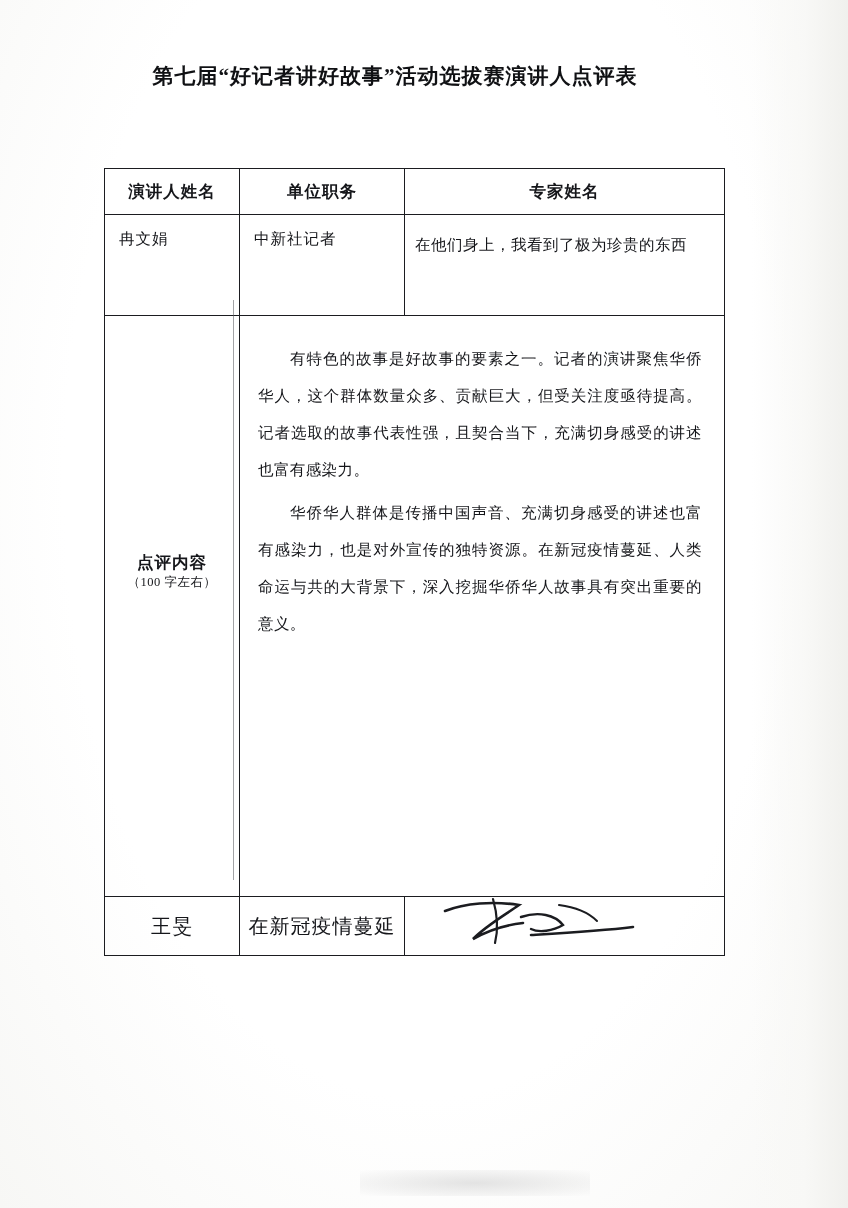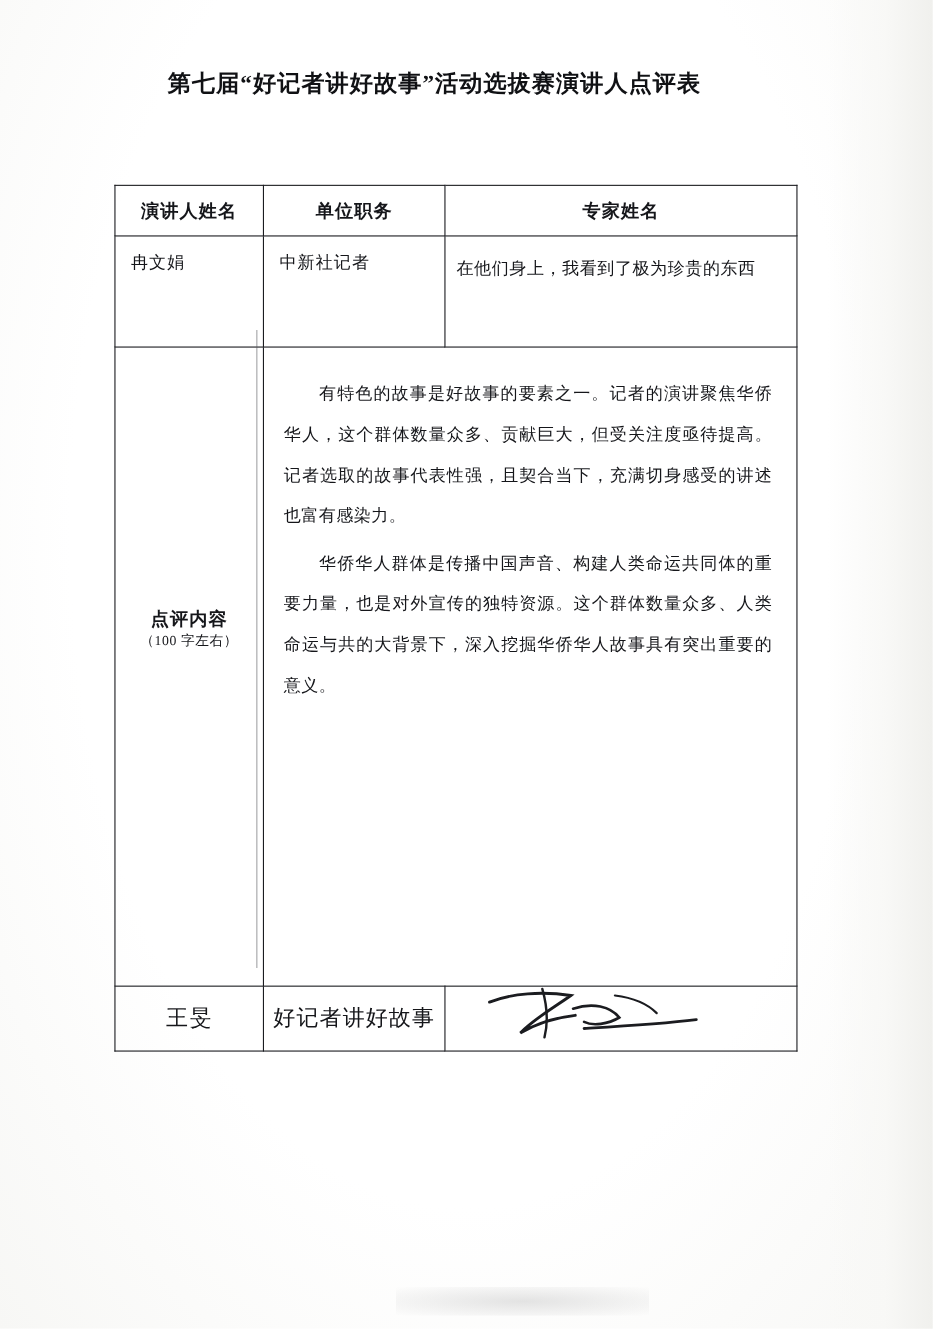--- a/index.html
+++ b/index.html
@@ -200,26 +200,26 @@
       </tr>
       <tr>
         <td class="label-cell">
           <div class="label-inner">
             <div class="label-main">点评内容</div>
             <div class="label-sub">（100 字左右）</div>
           </div>
         </td>
         <td class="body-cell" colspan="2">
           <p>有特色的故事是好故事的要素之一。记者的演讲聚焦华侨华人，这个群体数量众多、贡献巨大，但受关注度亟待提高。记者选取的故事代表性强，且契合当下，充满切身感受的讲述也富有感染力。</p>
-          <p>华侨华人群体是传播中国声音、构建人类命运共同体的重要力量，也是对外宣传的独特资源。这个群体数量众多、人类命运与共的大背景下，深入挖掘华侨华人故事具有突出重要的意义。</p>
+          <p>华侨华人群体是传播中国声音、充满切身感受的讲述也富有感染力，也是对外宣传的独特资源。在新冠疫情蔓延、人类命运与共的大背景下，深入挖掘华侨华人故事具有突出重要的意义。</p>
         </td>
       </tr>
       <tr>
         <td class="expert-val">王旻</td>
-        <td class="expert-val">好记者讲好故事</td>
+        <td class="expert-val">在新冠疫情蔓延</td>
         <td class="sig-cell">
           <svg class="sig-svg" width="230" height="66" viewBox="0 0 230 66">
             <path d="M10 20 C 30 12, 58 10, 84 14 C 70 24, 52 34, 38 48 C 52 40, 70 34, 88 32" fill="none" stroke="#1b1c20" stroke-width="2.6" stroke-linecap="round"></path>
             <path d="M58 8 C 62 22, 64 36, 60 52" fill="none" stroke="#1b1c20" stroke-width="2.2" stroke-linecap="round"></path>
             <path d="M86 26 C 104 20, 120 24, 128 34 C 118 40, 104 42, 96 38" fill="none" stroke="#1b1c20" stroke-width="2.4" stroke-linecap="round"></path>
             <path d="M96 44 C 130 42, 166 40, 198 36" fill="none" stroke="#1b1c20" stroke-width="2.6" stroke-linecap="round"></path>
             <path d="M124 14 C 140 16, 154 22, 162 30" fill="none" stroke="#1b1c20" stroke-width="2" stroke-linecap="round"></path>
           </svg>
         </td>
       </tr>

